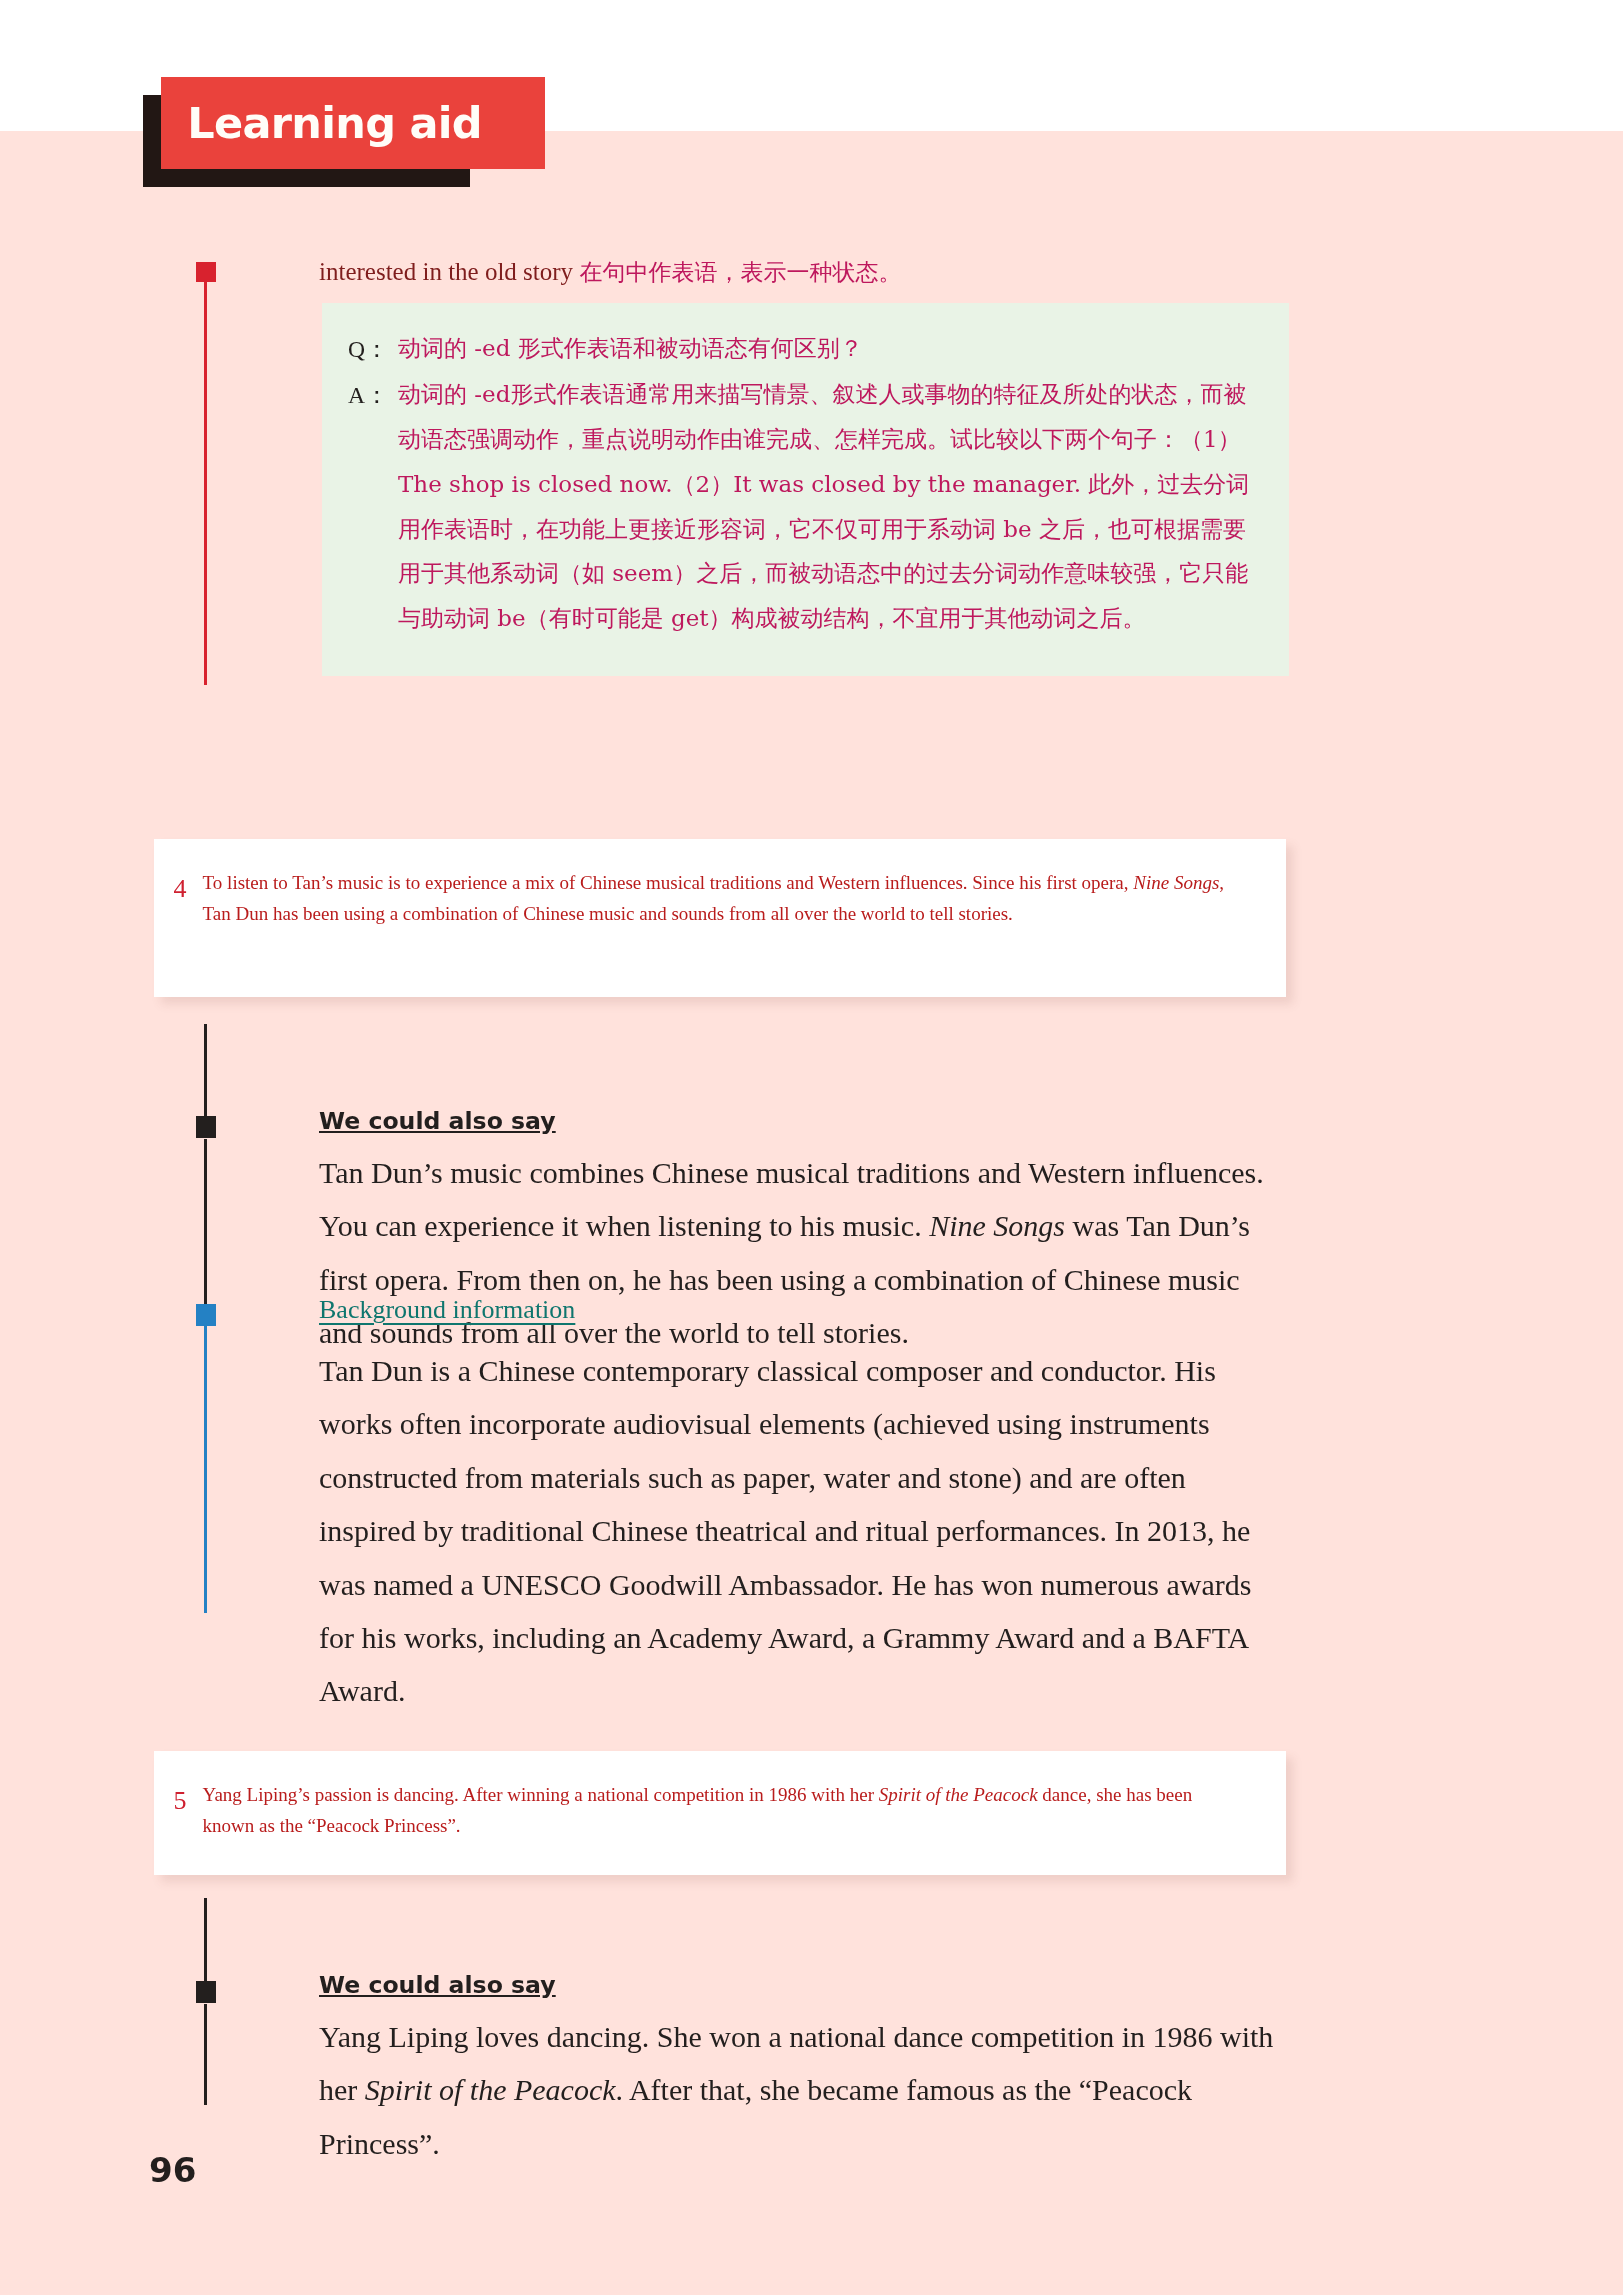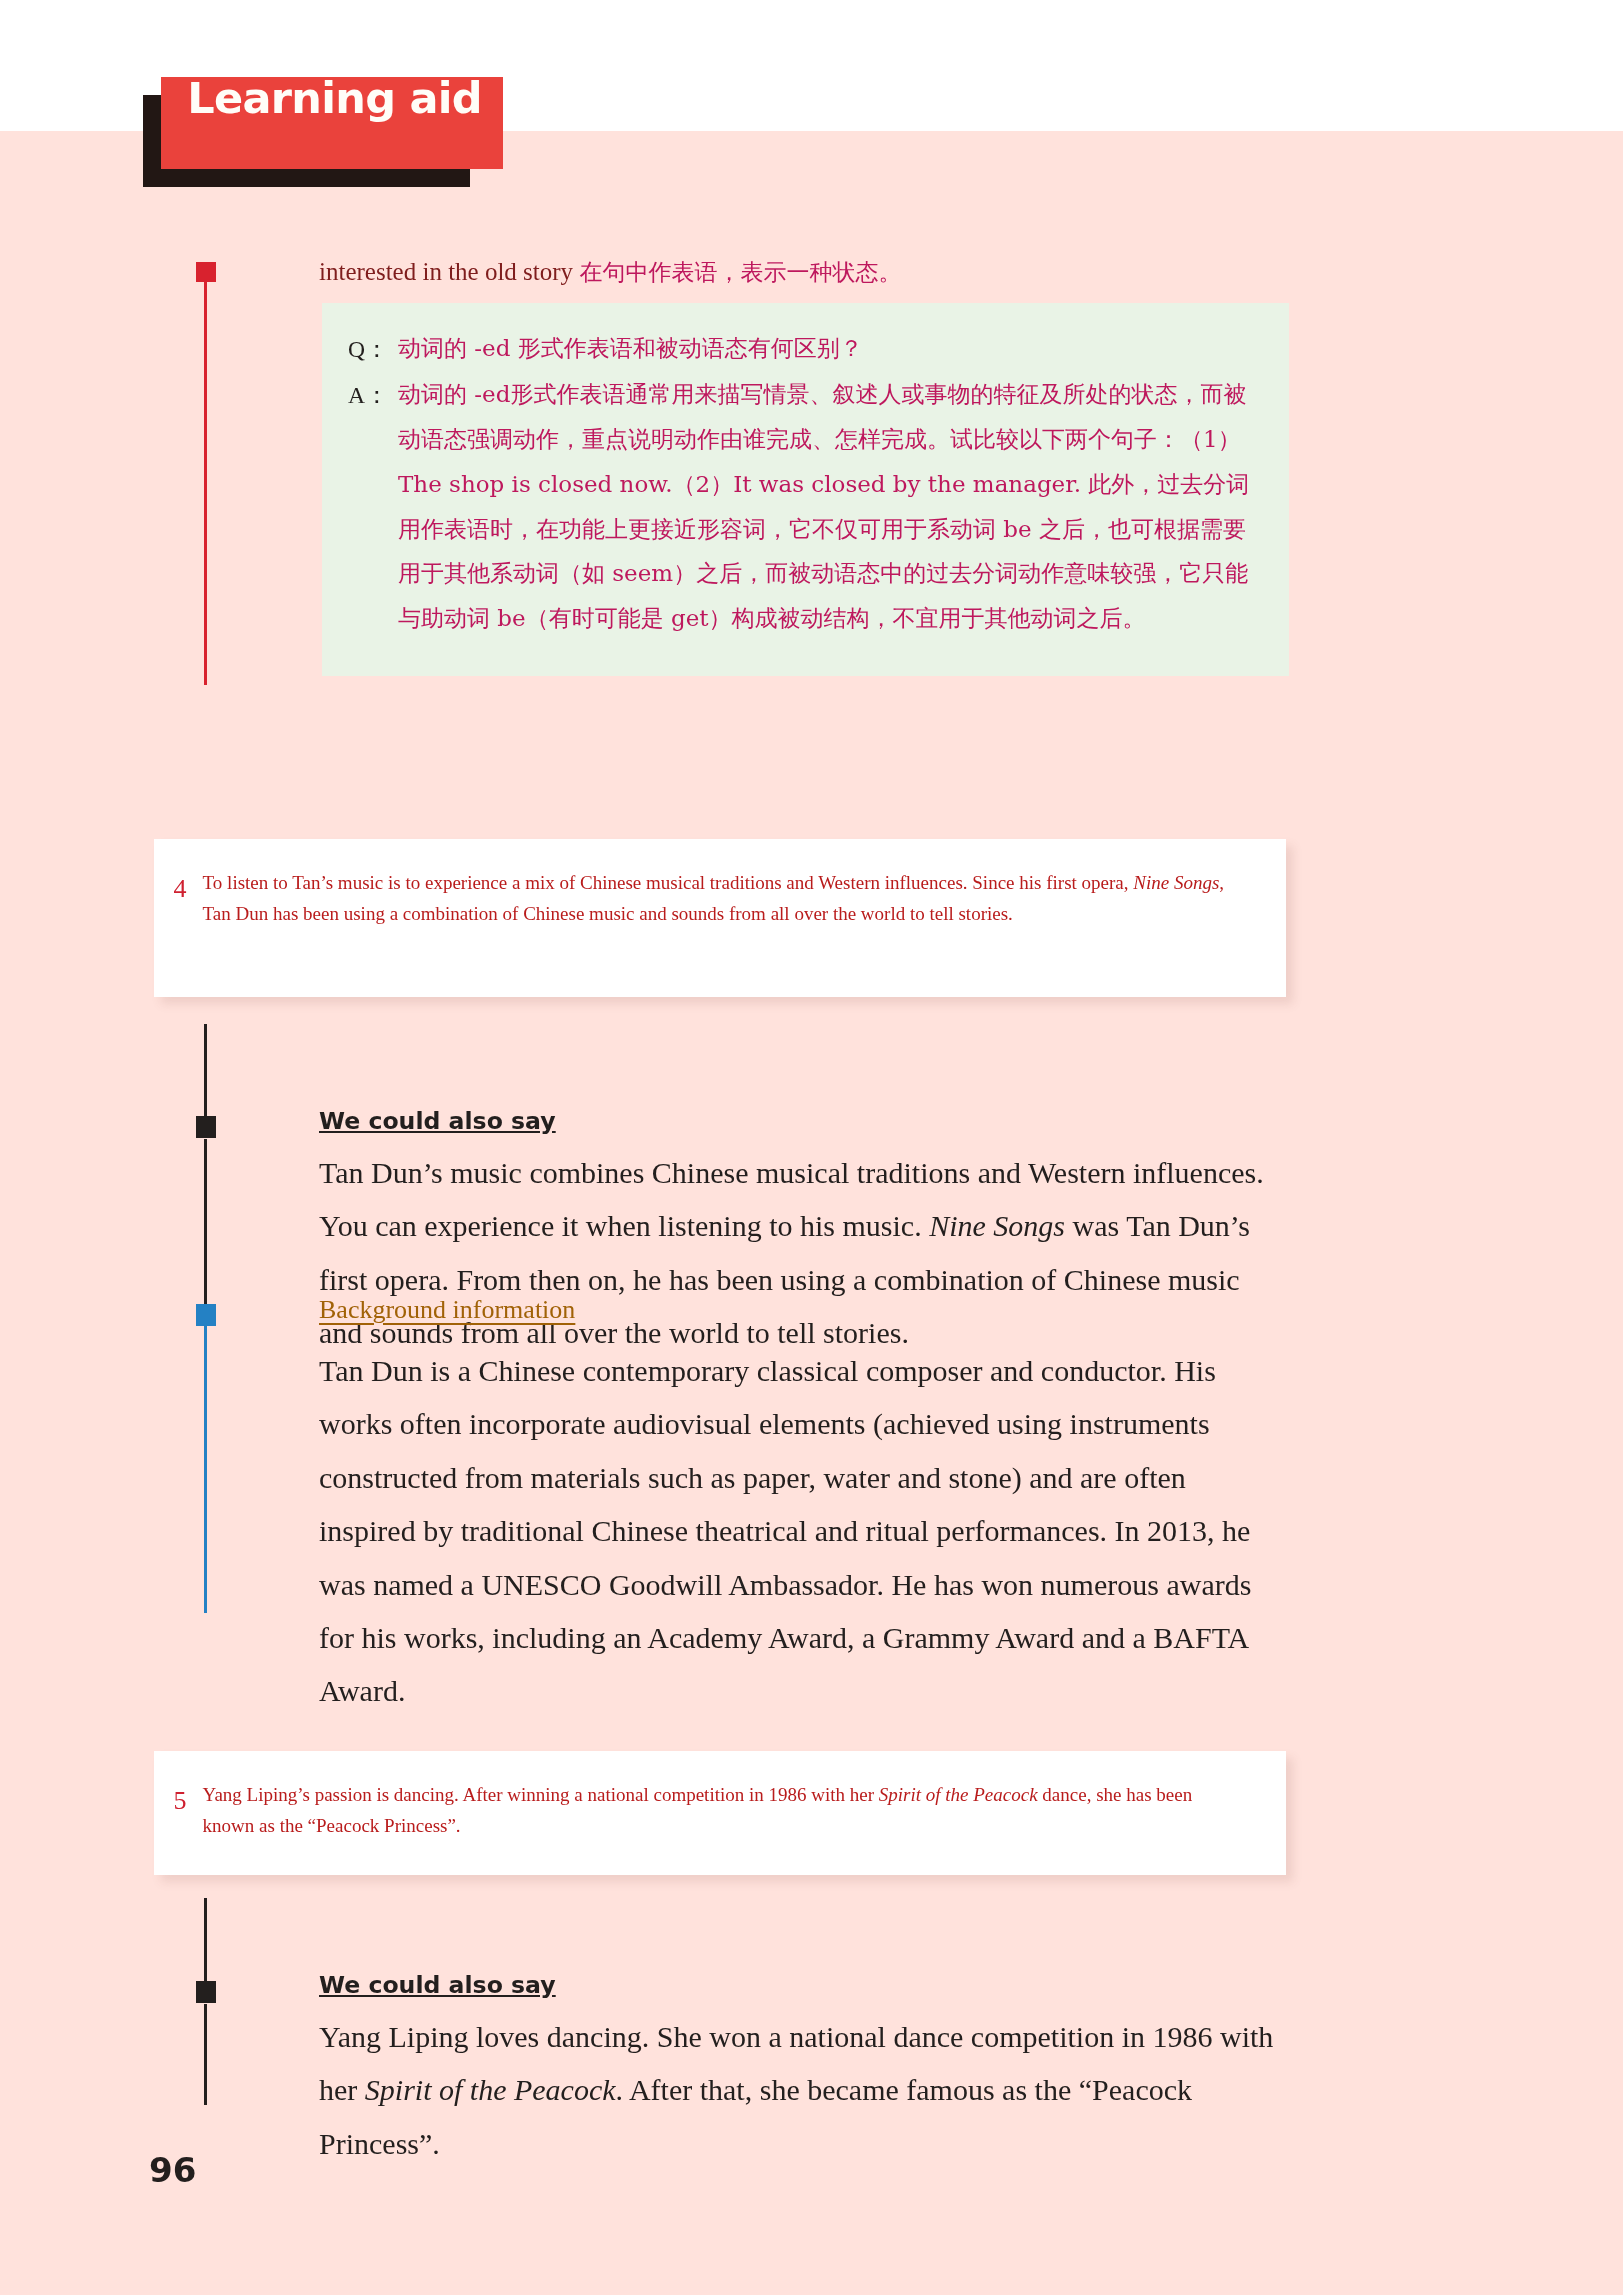--- a/index.html
+++ b/index.html
@@ -35,25 +35,25 @@
   .banner-shadow {
     position: absolute;
     left: 0; top: 18.3px;
     width: 327px;
     height: 92px;
     background: #221714;
   }
   .banner-box {
     position: absolute;
     left: 18.3px; top: 0;
-    width: 342px;
+    width: 384px;
     height: 92px;
     background: #ea423c;
     display: flex;
-    align-items: flex-start;
+    align-items: center;
     justify-content: flex-start;
   }
   .banner-text {
     color: #fffdf8;
     font-family: "DejaVu Sans", sans-serif;
     font-weight: bold;
     font-size: 43px;
     letter-spacing: -0.7px;
     padding-left: 26px;
     line-height: 1;
@@ -178,21 +178,21 @@
     font-size: 23.6px;
     color: #231f1e;
     margin-bottom: 7.9px;
     line-height: 1.35;
     text-decoration: underline;
   }
   .note-title-link {
     font-family: "Liberation Serif", serif;
     font-weight: normal;
     font-size: 26px;
-    color: #a16207;
+    color: #0f766e;
     text-decoration: underline;
     text-underline-offset: 5.2px;
     text-decoration-thickness: 2px;
     margin-bottom: 6.5px;
     line-height: 1.4;
     display: inline-block;
   }
   .note-para {
     font-family: "Liberation Serif", serif;
     font-size: 30px;

